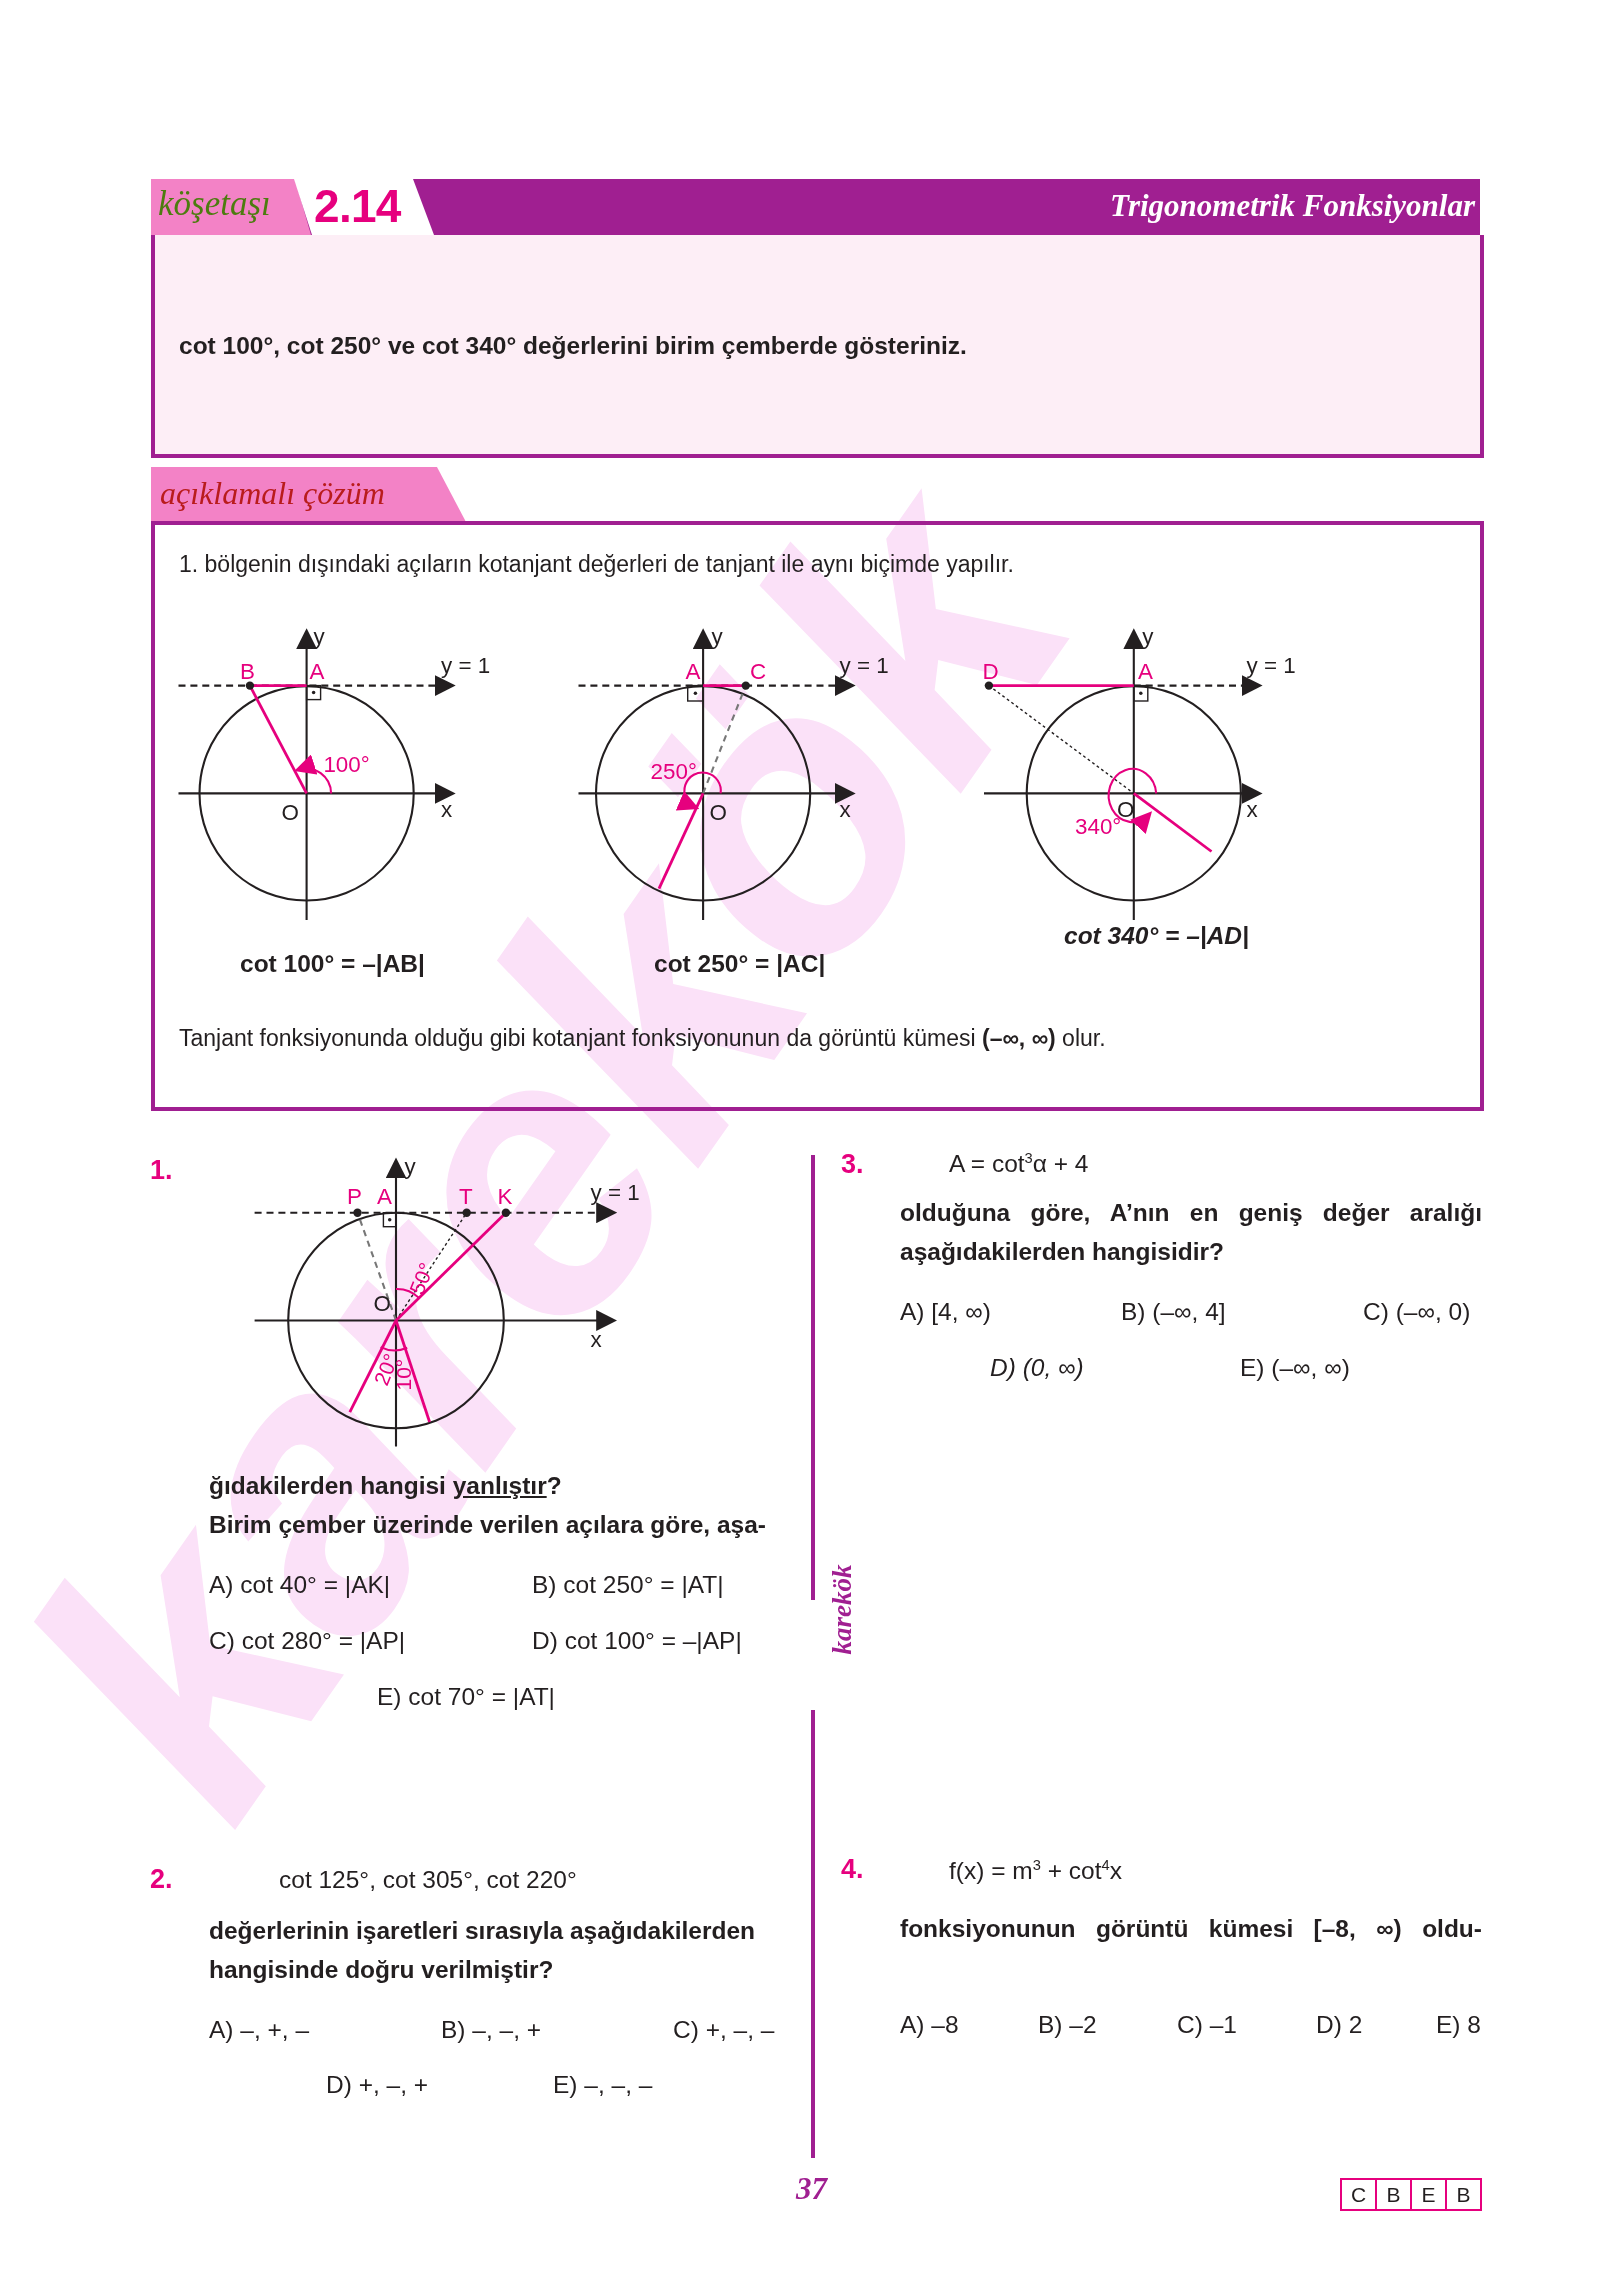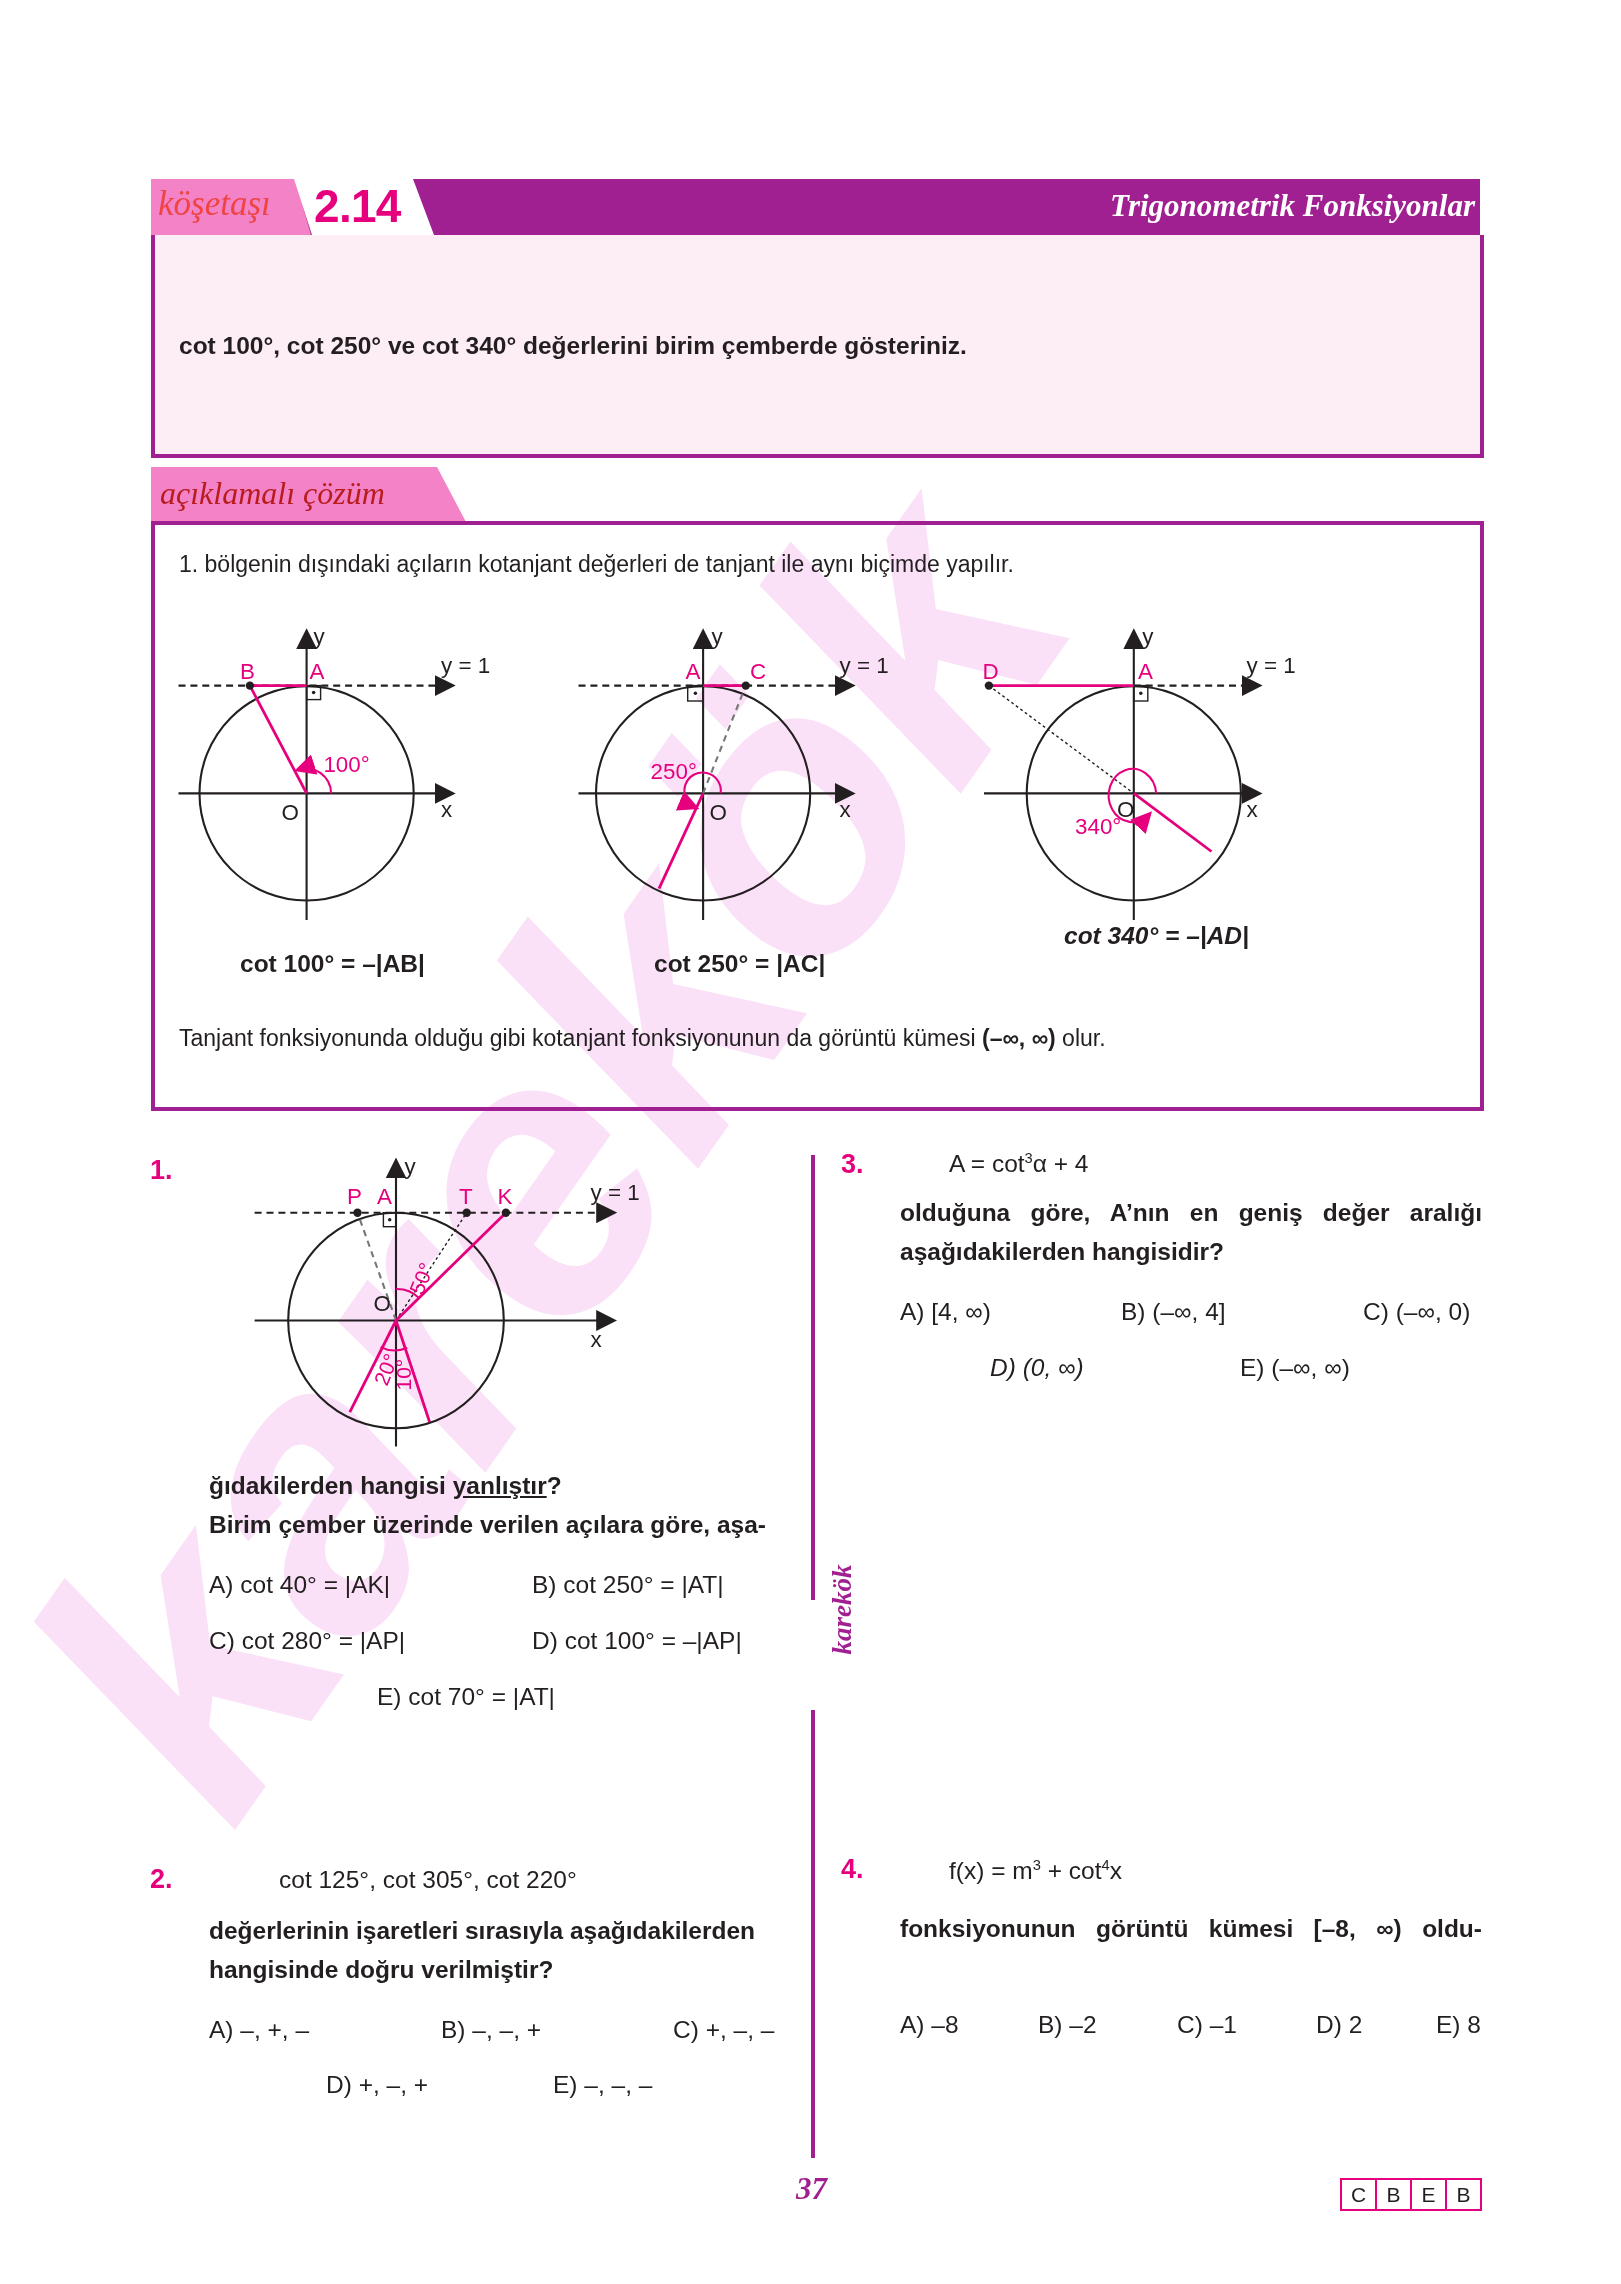--- a/index.html
+++ b/index.html
@@ -6,21 +6,21 @@
   body { width:1622px; height:2284px; position:relative; overflow:hidden;
          font-family:"Liberation Sans", sans-serif; color:#231f20; }
   .abs { position:absolute; }
   .serif-i { font-family:"Liberation Serif", serif; font-style:italic; }
   .watermark { position:absolute; left:0; top:0; width:1622px; height:2284px; pointer-events:none; z-index:0; }
   .layer { position:relative; z-index:1; }
   
   .hdr-bar { position:absolute; left:151px; top:179px; width:1329px; height:56px; background:#a01f91; }
   .hdr-tag { position:absolute; left:151px; top:179px; width:161px; height:56px; background:#f382c6; clip-path:polygon(0 0, 144px 0, 160px 56px, 0 56px); }
   .hdr-num-bg { position:absolute; left:294px; top:179px; width:147px; height:56px; background:#fff; clip-path:polygon(0 0, 119px 0, 140px 56px, 18px 56px); }
-  .hdr-tag-text { left:158px; top:184px; font-size:35px; color:#ef4444; }
+  .hdr-tag-text { left:158px; top:184px; font-size:35px; color:#4d7c0f; }
   .hdr-num { left:314px; top:179px; font-size:46px; font-weight:bold; color:#e6007e; letter-spacing:-0.7px; }
   .hdr-title { right:147px; top:188px; font-size:31px; color:#fff; font-weight:bold; }
   .q-box { position:absolute; left:151px; top:235px; width:1325px; height:219px; background:#fdeef6; border:4.2px solid #a01f91; border-top:none; }
   .q-text { left:179px; top:332px; font-size:24.5px; font-weight:bold; }
   
   .sol-tag { position:absolute; left:151px; top:467px; width:315px; height:55px; background:#f382c6; clip-path:polygon(0 0, 286px 0, 315px 55px, 0 55px); }
   .sol-tag-text { left:160px; top:475px; font-size:32px; color:#b91c1c; }
   .sol-box { position:absolute; left:151px; top:521px; width:1325px; height:582px; border:4.2px solid #a01f91; background:transparent; }
   .sol-line1 { left:179px; top:551px; font-size:23px; }
   .eq { font-size:24.5px; font-weight:bold; }

